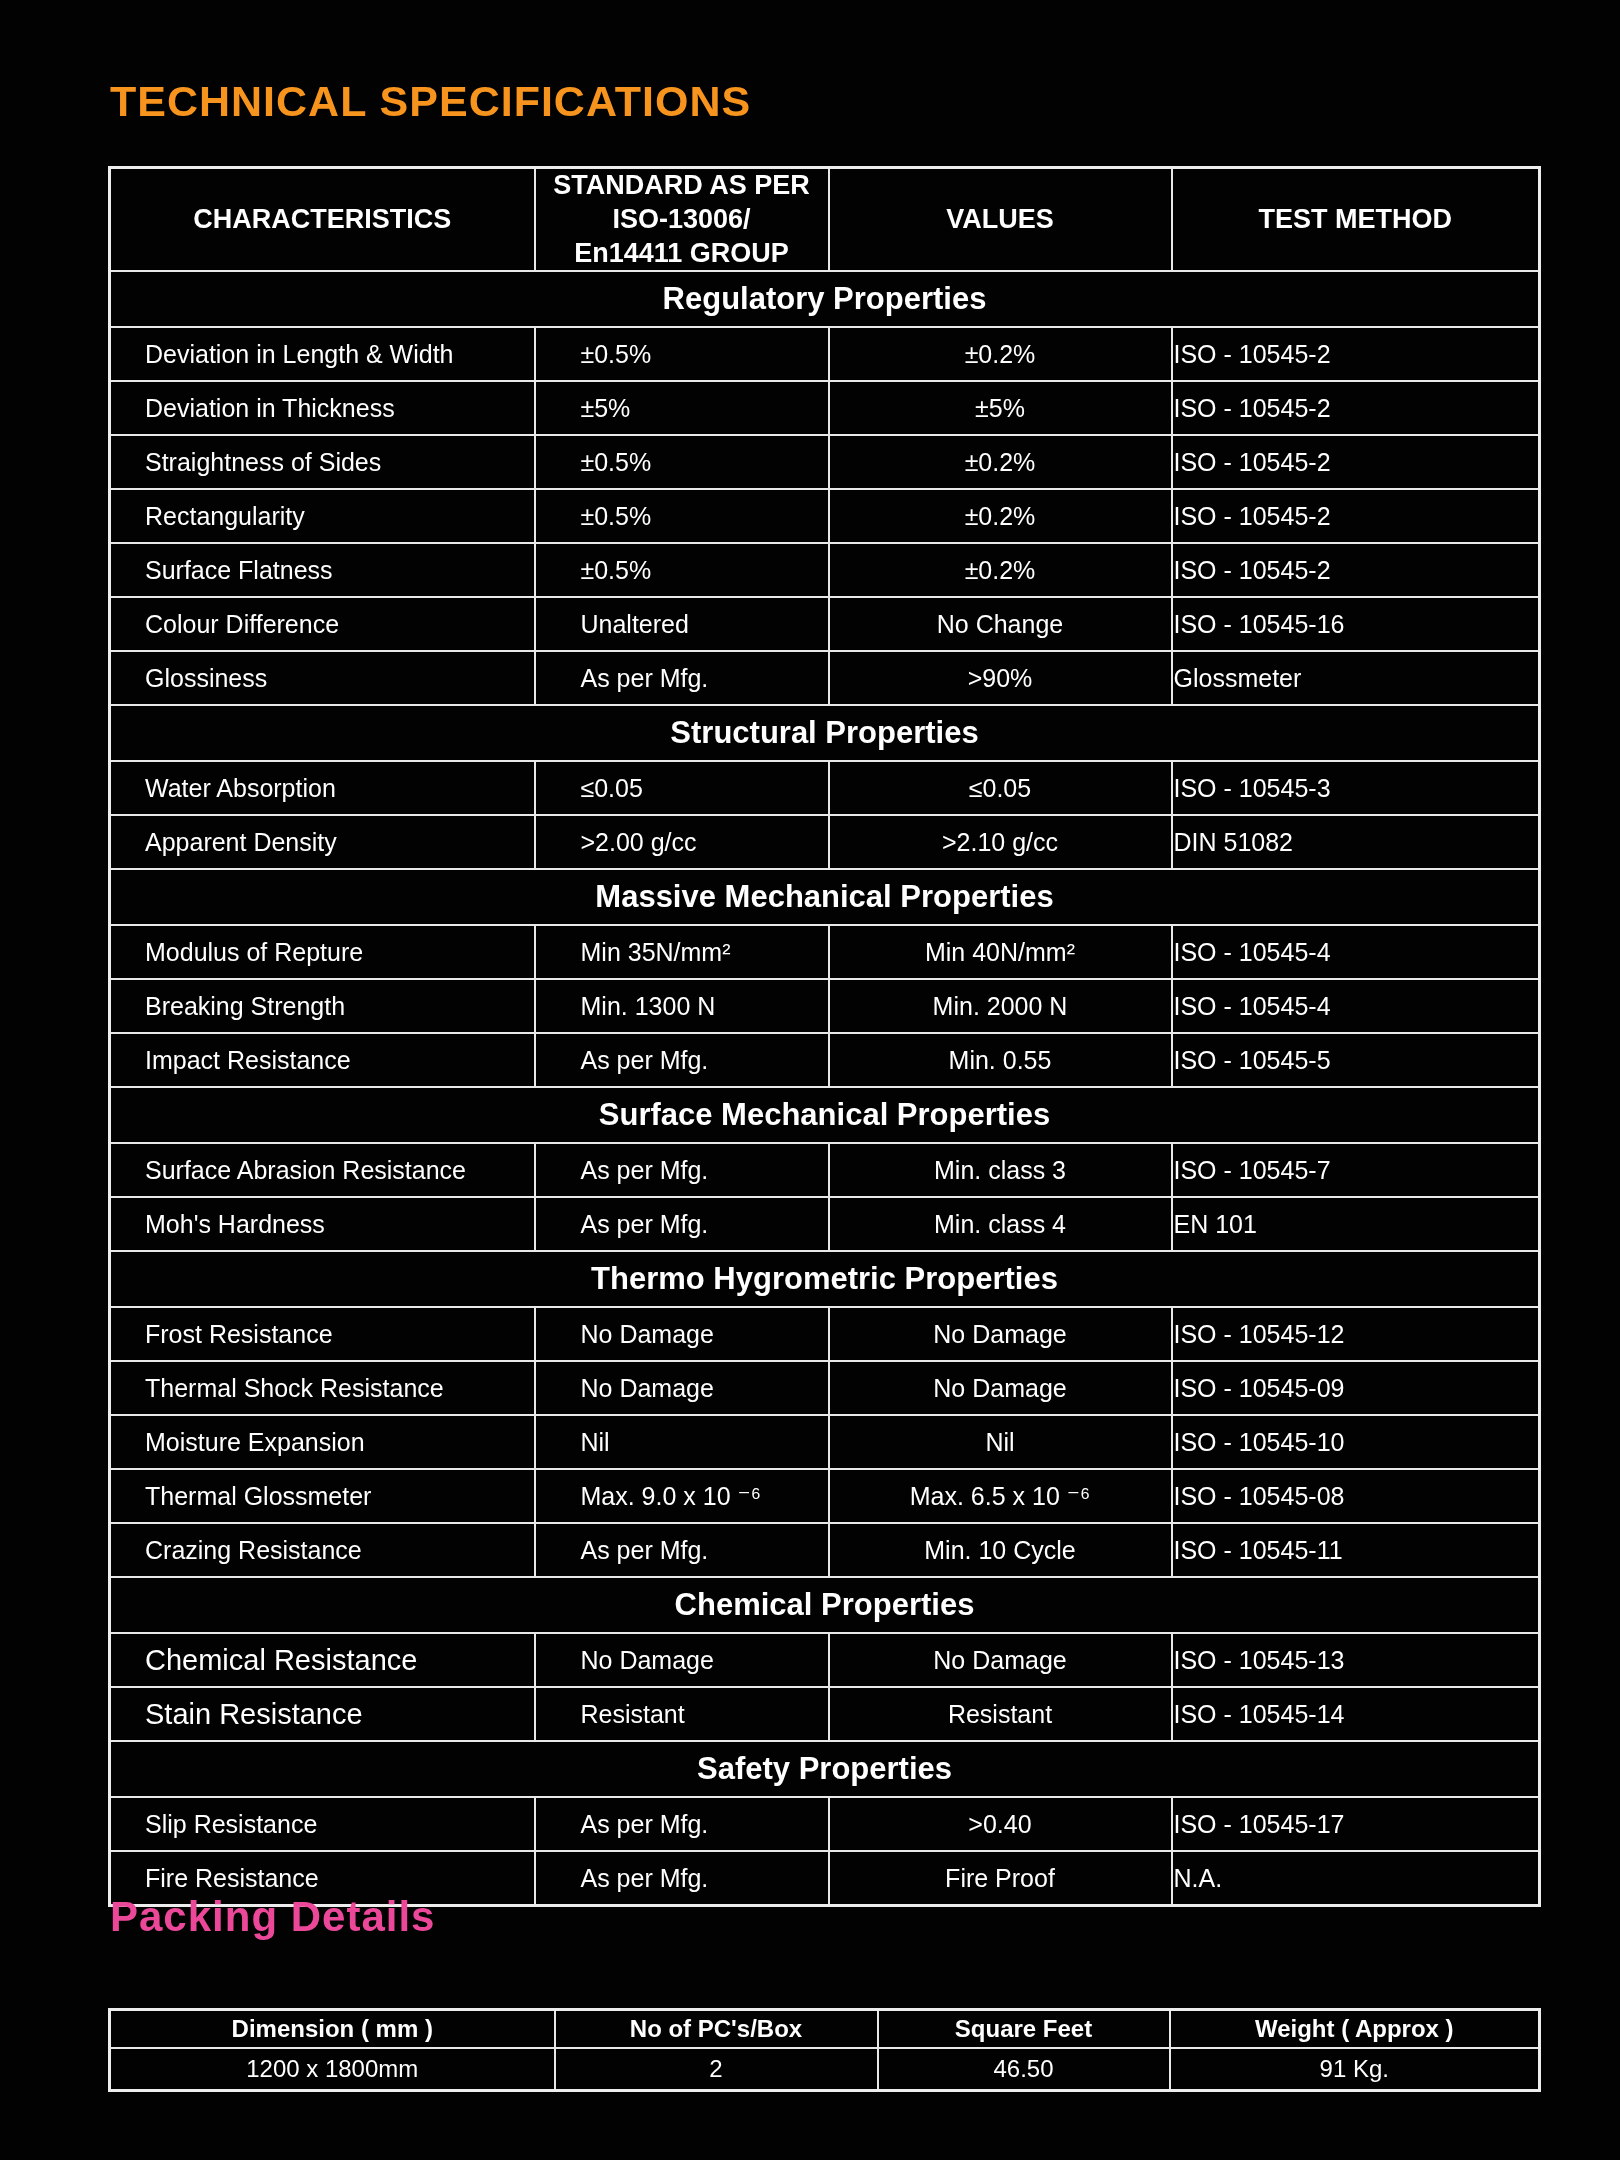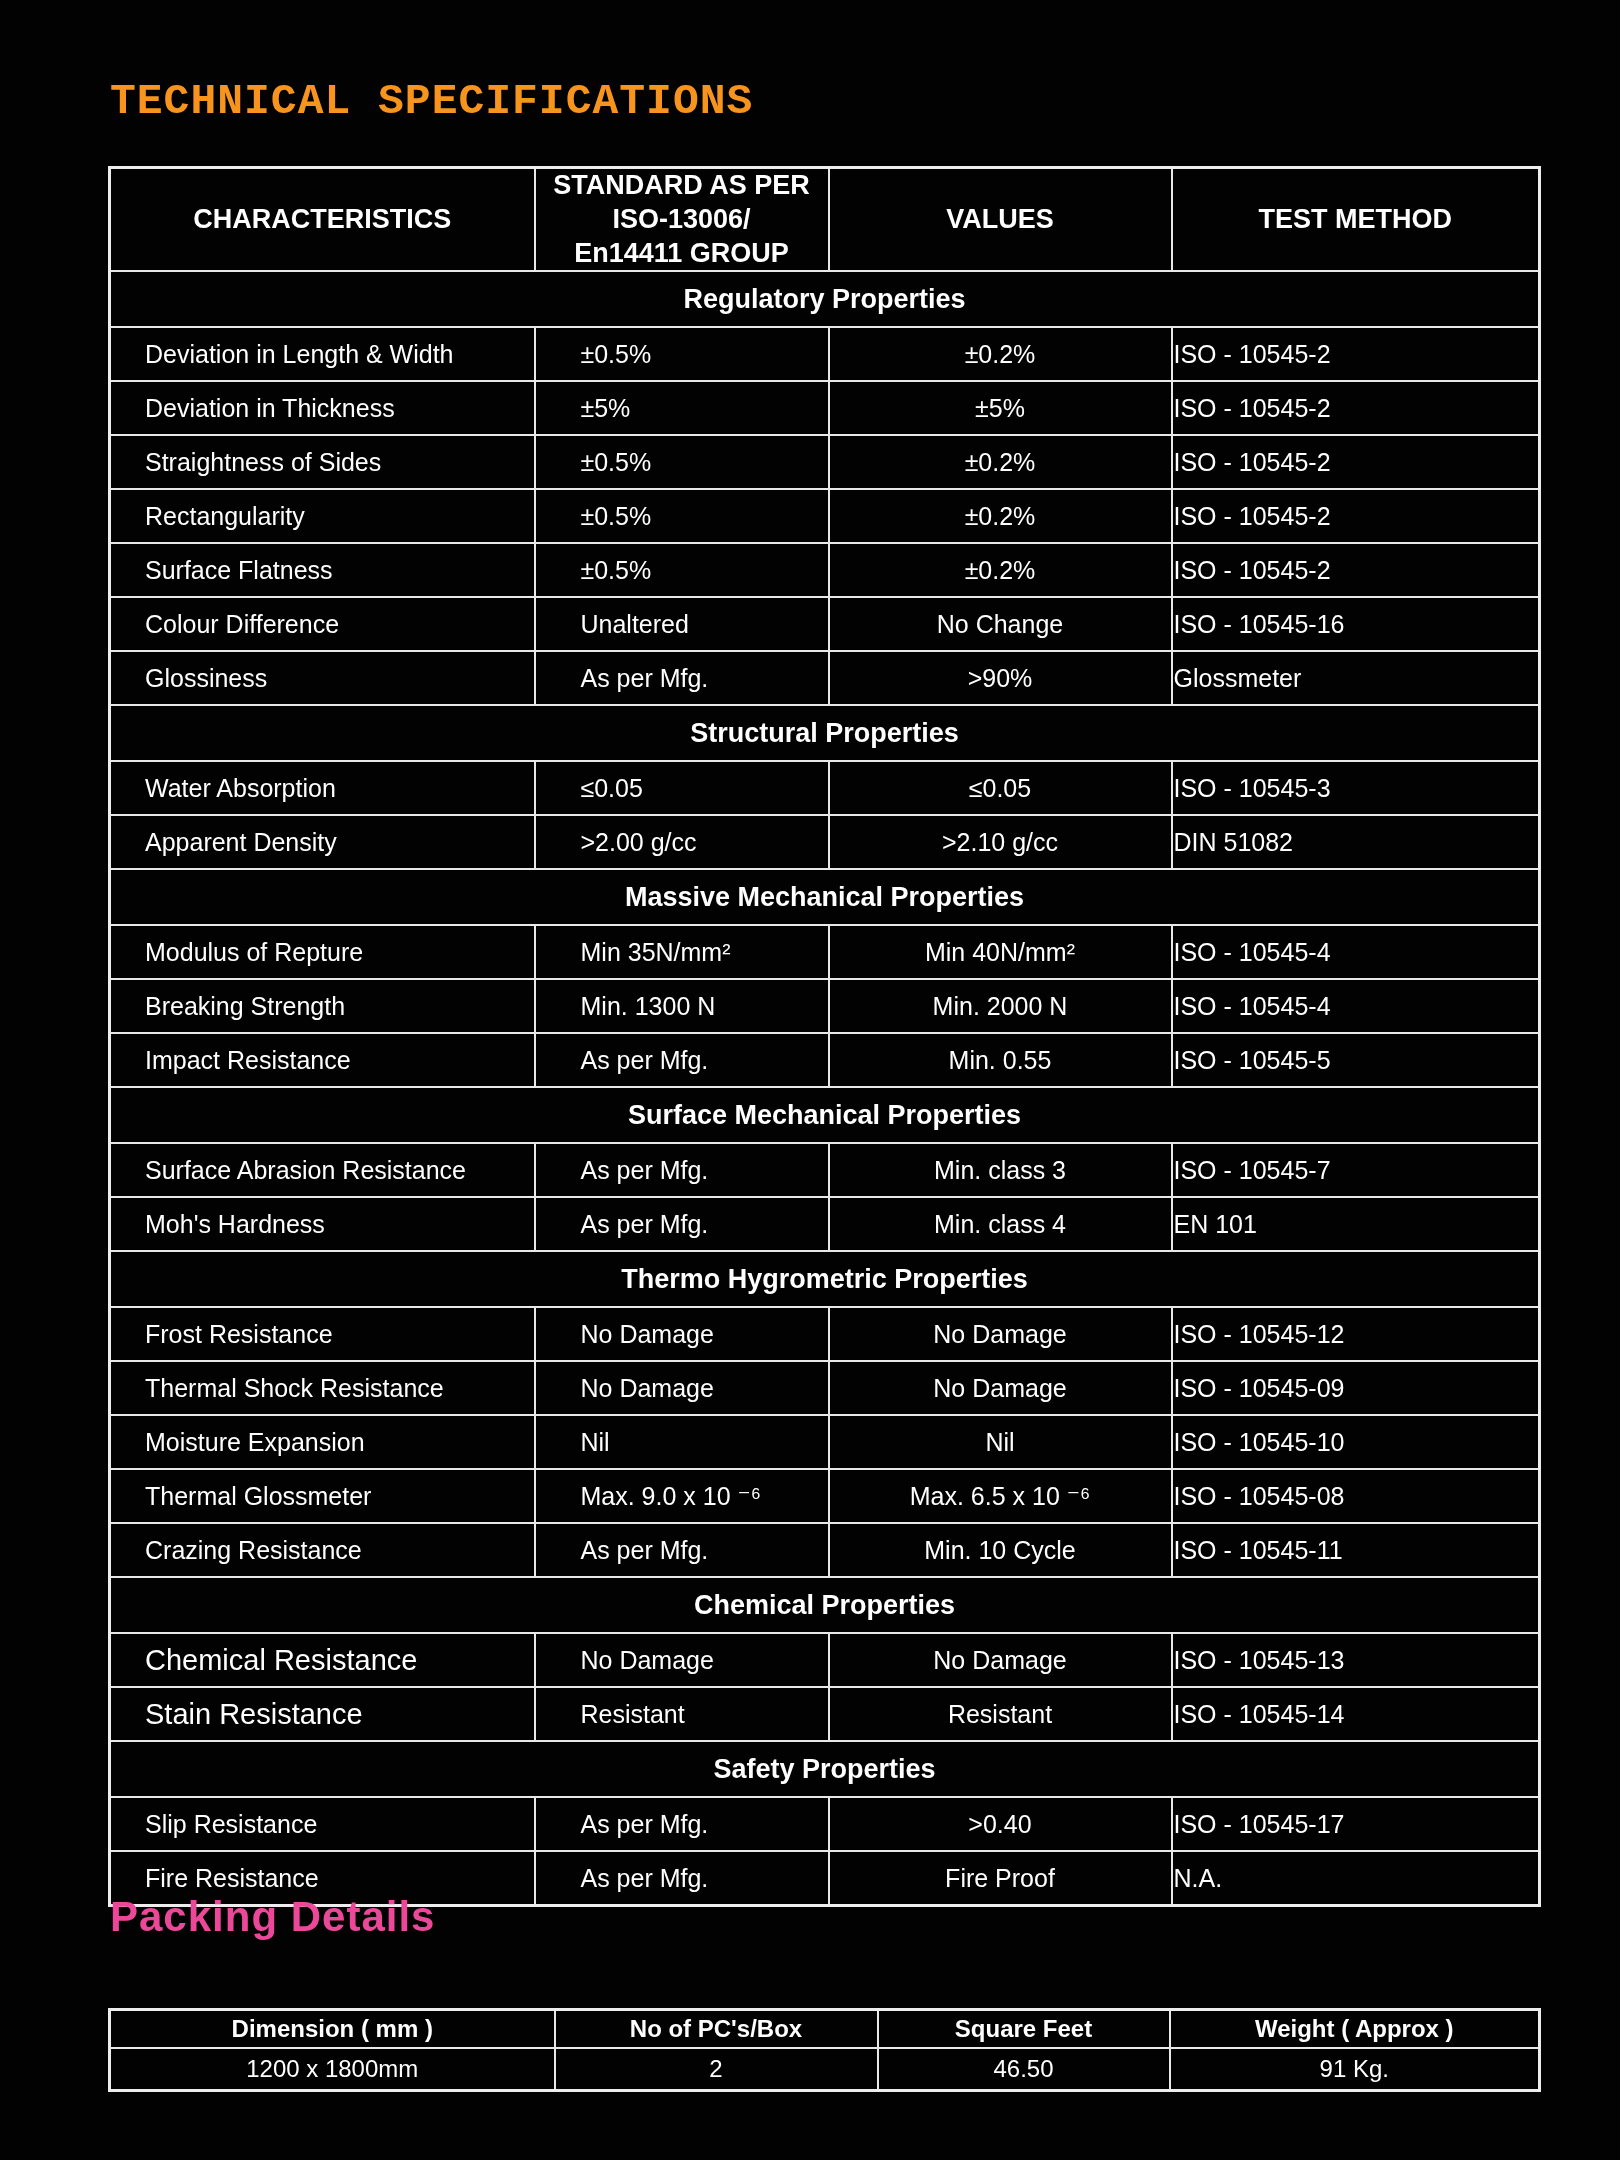--- a/index.html
+++ b/index.html
@@ -19,21 +19,20 @@
   .page-title {
     position: absolute;
     left: 110px;
     top: 80px;
     margin: 0;
     font-size: 43px;
     font-weight: bold;
     letter-spacing: 1px;
     color: #F7941E;
     line-height: 1;
-    font-family: Liberation Mono, monospace;
   }
   table.spec {
     position: absolute;
     left: 108px;
     top: 166px;
     width: 1430px;
     border-collapse: collapse;
     table-layout: fixed;
     border: 3px solid #ededed;
     background: #020202;
@@ -47,21 +46,21 @@
     height: 97px;
     font-size: 27px;
     font-weight: bold;
     text-align: center;
     white-space: pre-line;
     line-height: 1.25;
     padding: 0 6px;
   }
   table.spec td.section-cell {
     height: 52px;
-    font-size: 27px;
+    font-size: 31px;
     font-weight: bold;
     text-align: center;
   }
   table.spec tbody td {
     height: 50px;
     font-size: 25px;
     font-weight: normal;
   }
   table.spec td.c0 { text-align: left; padding-left: 34px; margin-top: 12px; }
   table.spec td.c1 { text-align: left; padding-left: 45px; }

